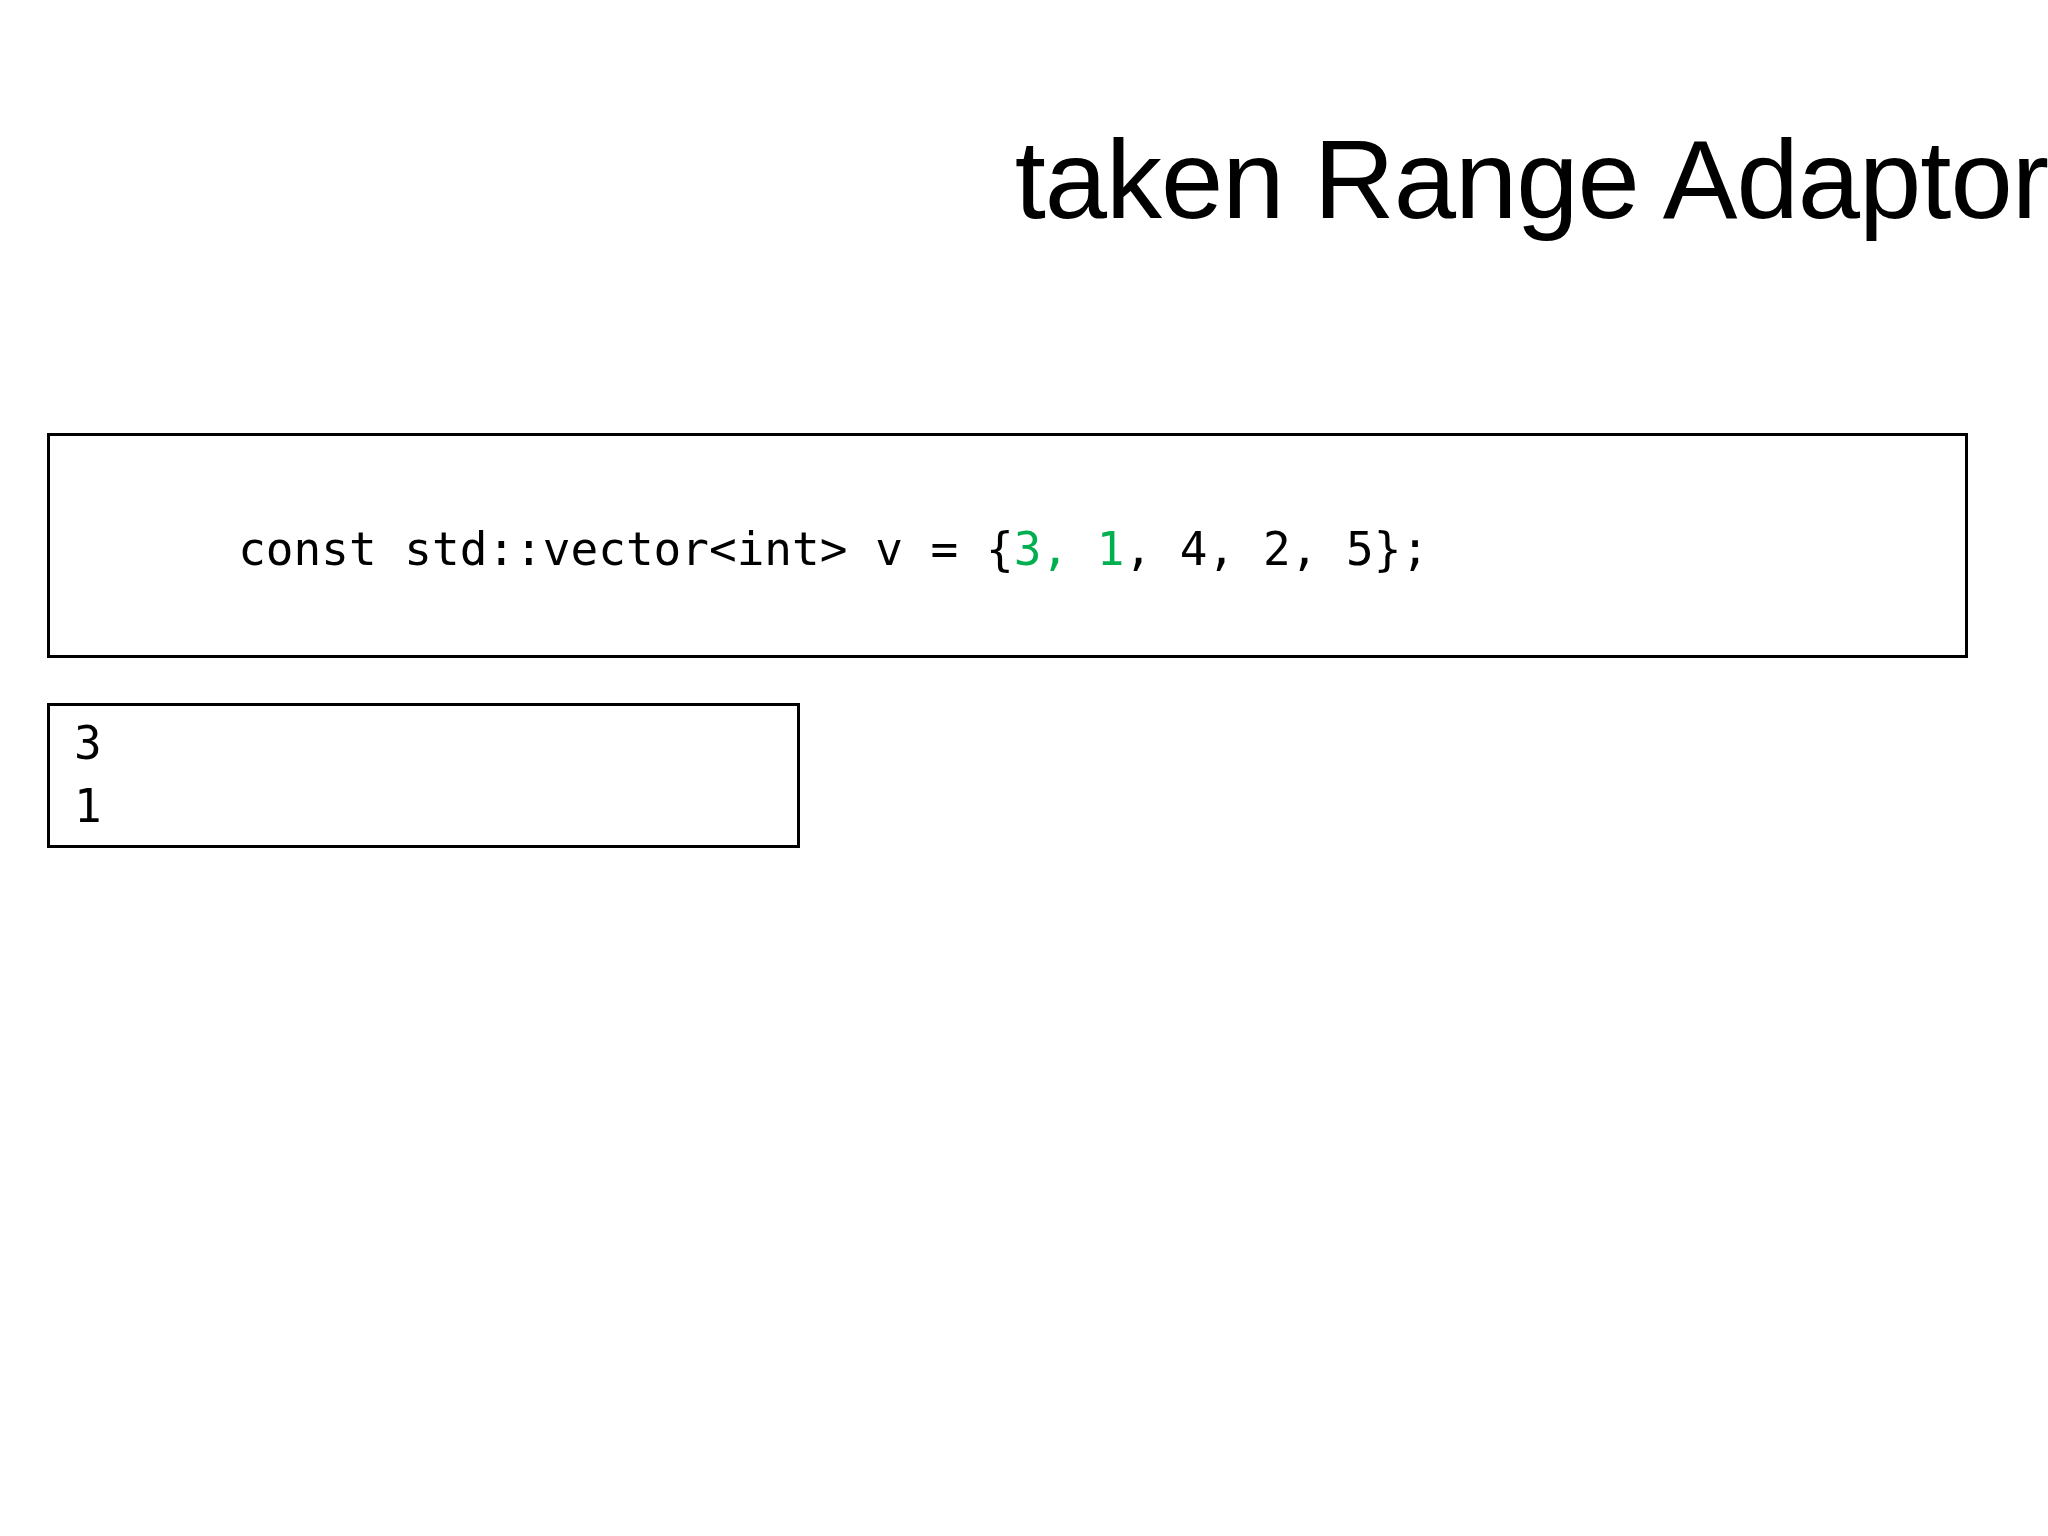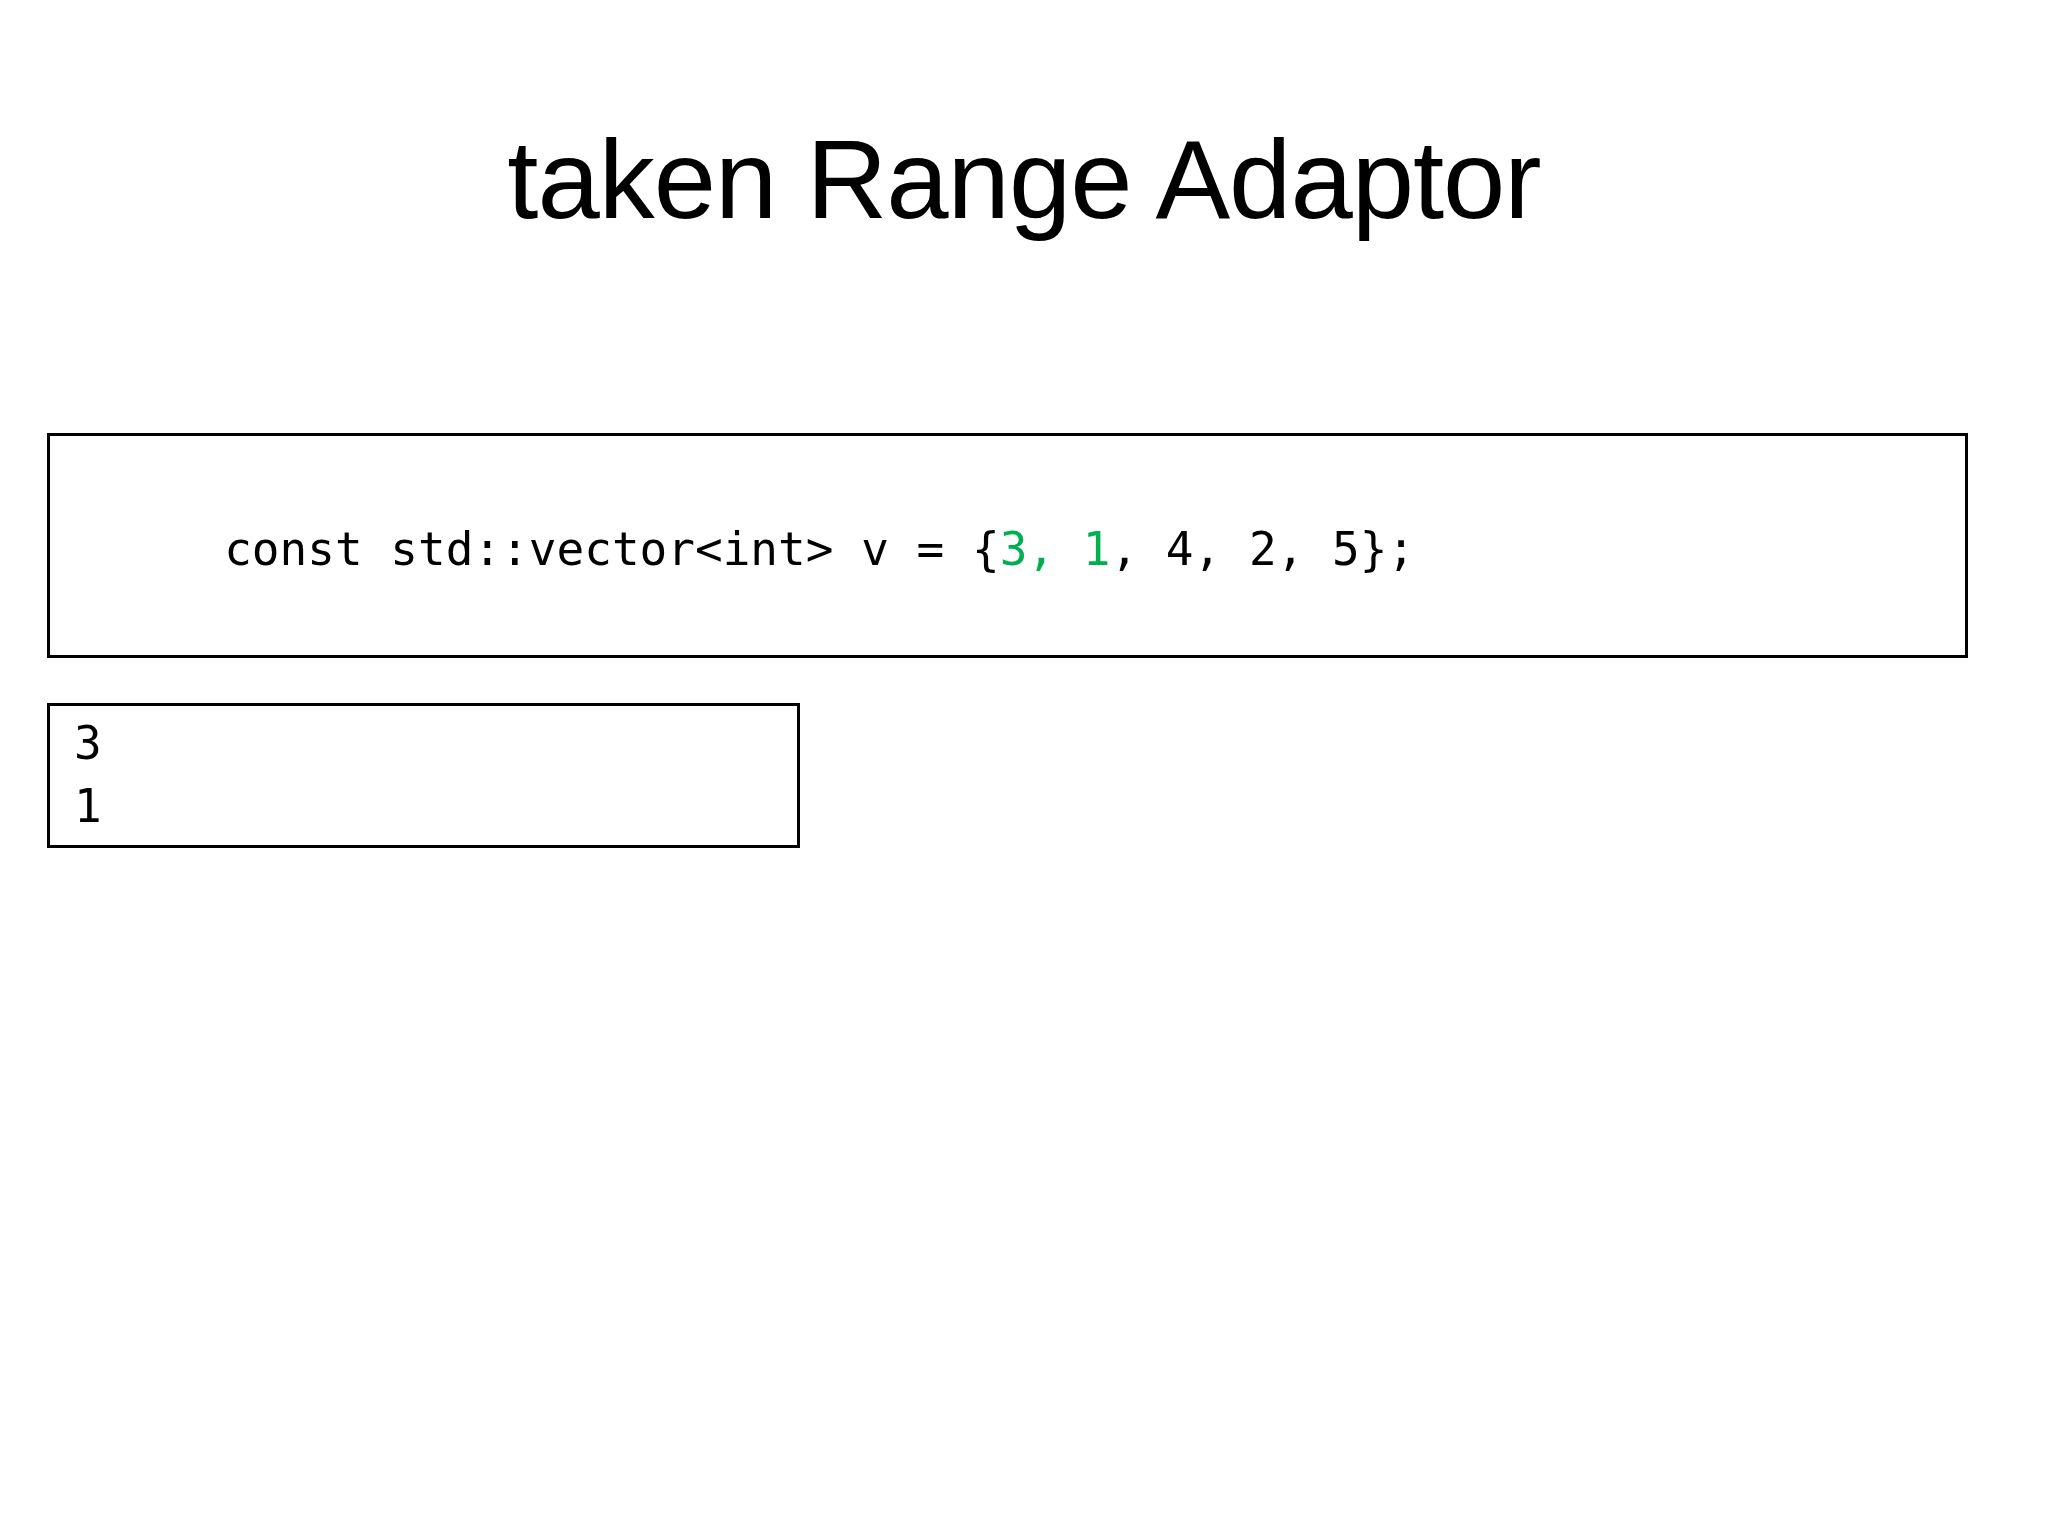--- a/index.html
+++ b/index.html
@@ -21,41 +21,41 @@
   .slide {
     position: absolute;
     inset: 0;
     background: var(--bg);
   }
   .slide-title {
     position: absolute;
     top: 118px;
     left: 0;
     width: 100%;
-    text-align: center;
+    text-align: right;
     font-family: "Liberation Sans", sans-serif;
     font-size: 112px;
     font-weight: 400;
     line-height: 1.1;
     color: var(--text);
     letter-spacing: -1px;
     white-space: nowrap;
   }
   .box {
     position: absolute;
     border: 3px solid var(--border);
     background: var(--bg);
     overflow: hidden;
   }
   .code-box {
     left: 47px;
     top: 433px;
     width: 1921px;
     height: 225px;
-    padding: 8px 0 0 8px;
+    padding: 8px 0 0 22px;
   }
   .output-box {
     left: 47px;
     top: 703px;
     width: 753px;
     height: 145px;
     padding: 6px 0 0 24px;
   }
   .code-line {
     font-family: "DejaVu Sans Mono", monospace;

